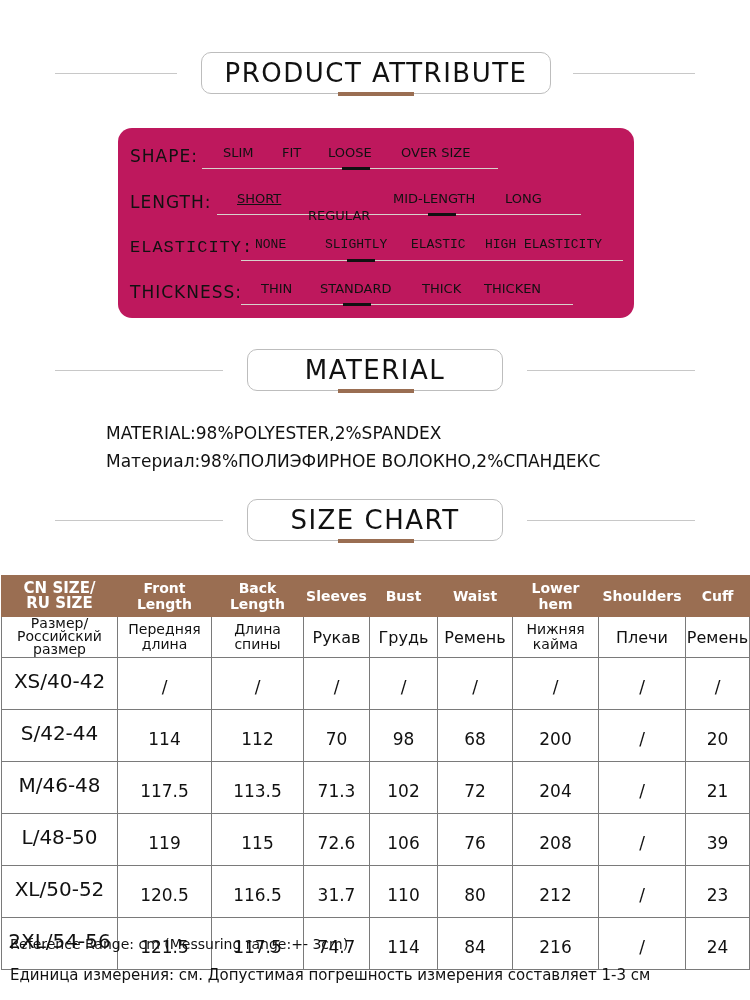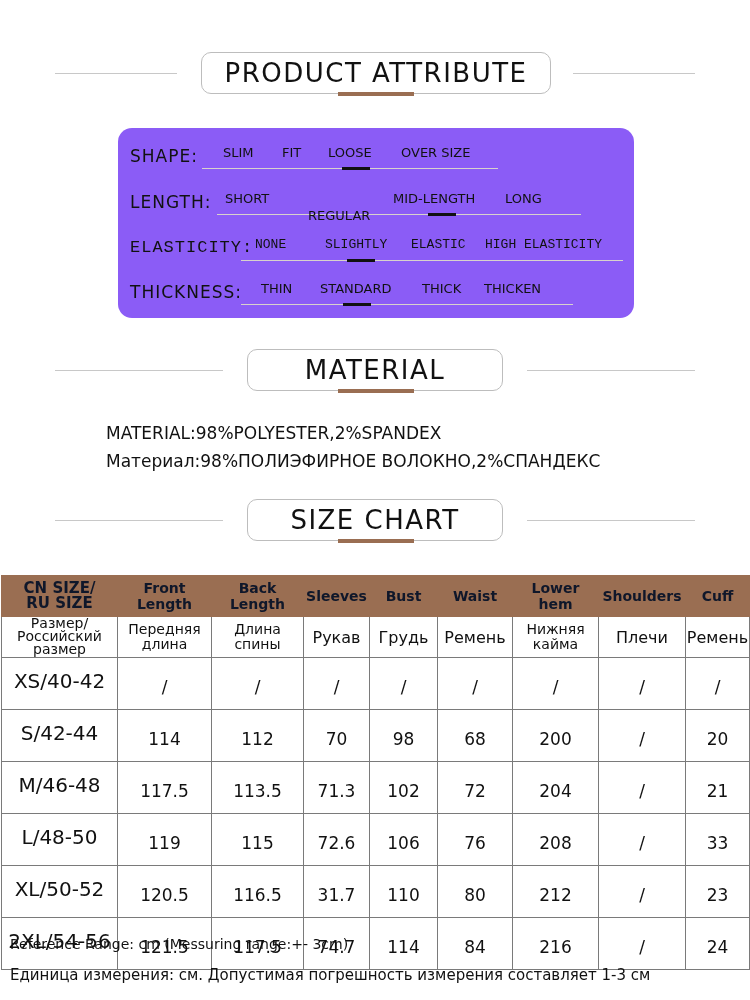--- a/index.html
+++ b/index.html
@@ -2,32 +2,32 @@
 <html><head>
 <meta charset="utf-8">
 <style>
   html, body { margin:0; padding:0; }
   body { width:750px; height:1000px; background:#fff; position:relative; overflow:hidden; font-family:"DejaVu Sans", sans-serif; color:#111; }
   .section-head { position:absolute; left:1px; width:750px; height:46px; }
   .section-head .line { position:absolute; top:21px; height:1px; background:#c8c8c8; }
   .section-head .box { position:absolute; top:0; height:40px; border:1px solid #bdbdbd; border-radius:10px; background:#fff; display:flex; align-items:center; justify-content:center; font-size:26px; letter-spacing:1.5px; font-family:"DejaVu Sans", sans-serif; font-weight:normal; }
   .section-head .accent { position:absolute; top:40px; width:76px; height:4px; background:#9a6e52; left:337px; }
 
-  .attr-panel { position:absolute; left:118px; top:128px; width:516px; height:190px; background:#8b5cf6; border-radius:14px; }
+  .attr-panel { position:absolute; left:118px; top:128px; width:516px; height:190px; background:#be185d; border-radius:14px; }
   .attr-row { position:absolute; left:0; width:516px; height:30px; }
   .attr-label { position:absolute; left:12px; font-size:17px; letter-spacing:1px; top:4px; white-space:nowrap; }
   .attr-line { position:absolute; height:1px; background:#d8d2cc; top:26px; }
   .attr-opt { position:absolute; top:3px; font-size:13px; white-space:nowrap; }
   .attr-under { position:absolute; top:25px; height:3px; background:#111; }
 
   .mat-line { position:absolute; left:106px; font-size:17px; white-space:nowrap; }
 
   table.size { position:absolute; left:1px; top:575px; border-collapse:collapse; table-layout:fixed; width:748px; }
   table.size td { border:1px solid #7a7a7a; text-align:center; vertical-align:middle; padding:0; overflow:hidden; }
-  table.size tr.hdr td { background:#9a6e52; color:#0f172a; height:40px; font-size:14px; font-weight:bold; border-color:#9a6e52;margin-top:48px; }
+  table.size tr.hdr td { background:#9a6e52; color:#ffffff; height:40px; font-size:14px; font-weight:bold; border-color:#9a6e52;margin-top:48px; }
   table.size tr.hdr td:first-child { font-size:15px; line-height:15px; }
   table.size tr.ru td { height:39px; font-size:14px; line-height:15px; }
   table.size tr.ru td.one { font-size:16px; }
   table.size tr.data td { height:45px; font-size:17px; padding-top:6px; }
   table.size tr.data td:first-child { font-size:20px; padding-top:0; padding-bottom:6px; }
 
   .note { position:absolute; left:10px; font-size:14px; white-space:nowrap; }
 </style>
 </head>
 <body>
@@ -46,21 +46,21 @@
     <span class="attr-opt" style="left:105px;">SLIM</span>
     <span class="attr-opt" style="left:164px;">FIT</span>
     <span class="attr-opt" style="left:210px;">LOOSE</span>
     <div class="attr-under" style="left:224px;width:28px;"></div>
     <span class="attr-opt" style="left:283px;">OVER SIZE</span>
   </div>
 
   <div class="attr-row" style="top:60px;">
     <span class="attr-label">LENGTH:</span>
     <div class="attr-line" style="left:99px;width:364px;"></div>
-    <span class="attr-opt" style="left:107px;">SHORT</span>
+    <span class="attr-opt" style="left:119px;text-decoration:underline;">SHORT</span>
     <span class="attr-opt" style="left:190px;margin-top:17px;">REGULAR</span>
     <span class="attr-opt" style="left:275px;">MID-LENGTH</span>
     <div class="attr-under" style="left:310px;width:28px;"></div>
     <span class="attr-opt" style="left:387px;">LONG</span>
   </div>
 
   <div class="attr-row" style="top:106px;font-family:Liberation Mono, monospace;">
     <span class="attr-label">ELASTICITY:</span>
     <div class="attr-line" style="left:123px;width:382px;"></div>
     <span class="attr-opt" style="left:137px;">NONE</span>
@@ -178,21 +178,21 @@
   </tr>
   <tr class="data">
     <td>L/48-50</td>
     <td>119</td>
     <td>115</td>
     <td>72.6</td>
     <td>106</td>
     <td>76</td>
     <td>208</td>
     <td>/</td>
-    <td>33</td>
+    <td>39</td>
   </tr>
   <tr class="data">
     <td>XL/50-52</td>
     <td>120.5</td>
     <td>116.5</td>
     <td>31.7</td>
     <td>110</td>
     <td>80</td>
     <td>212</td>
     <td>/</td>

